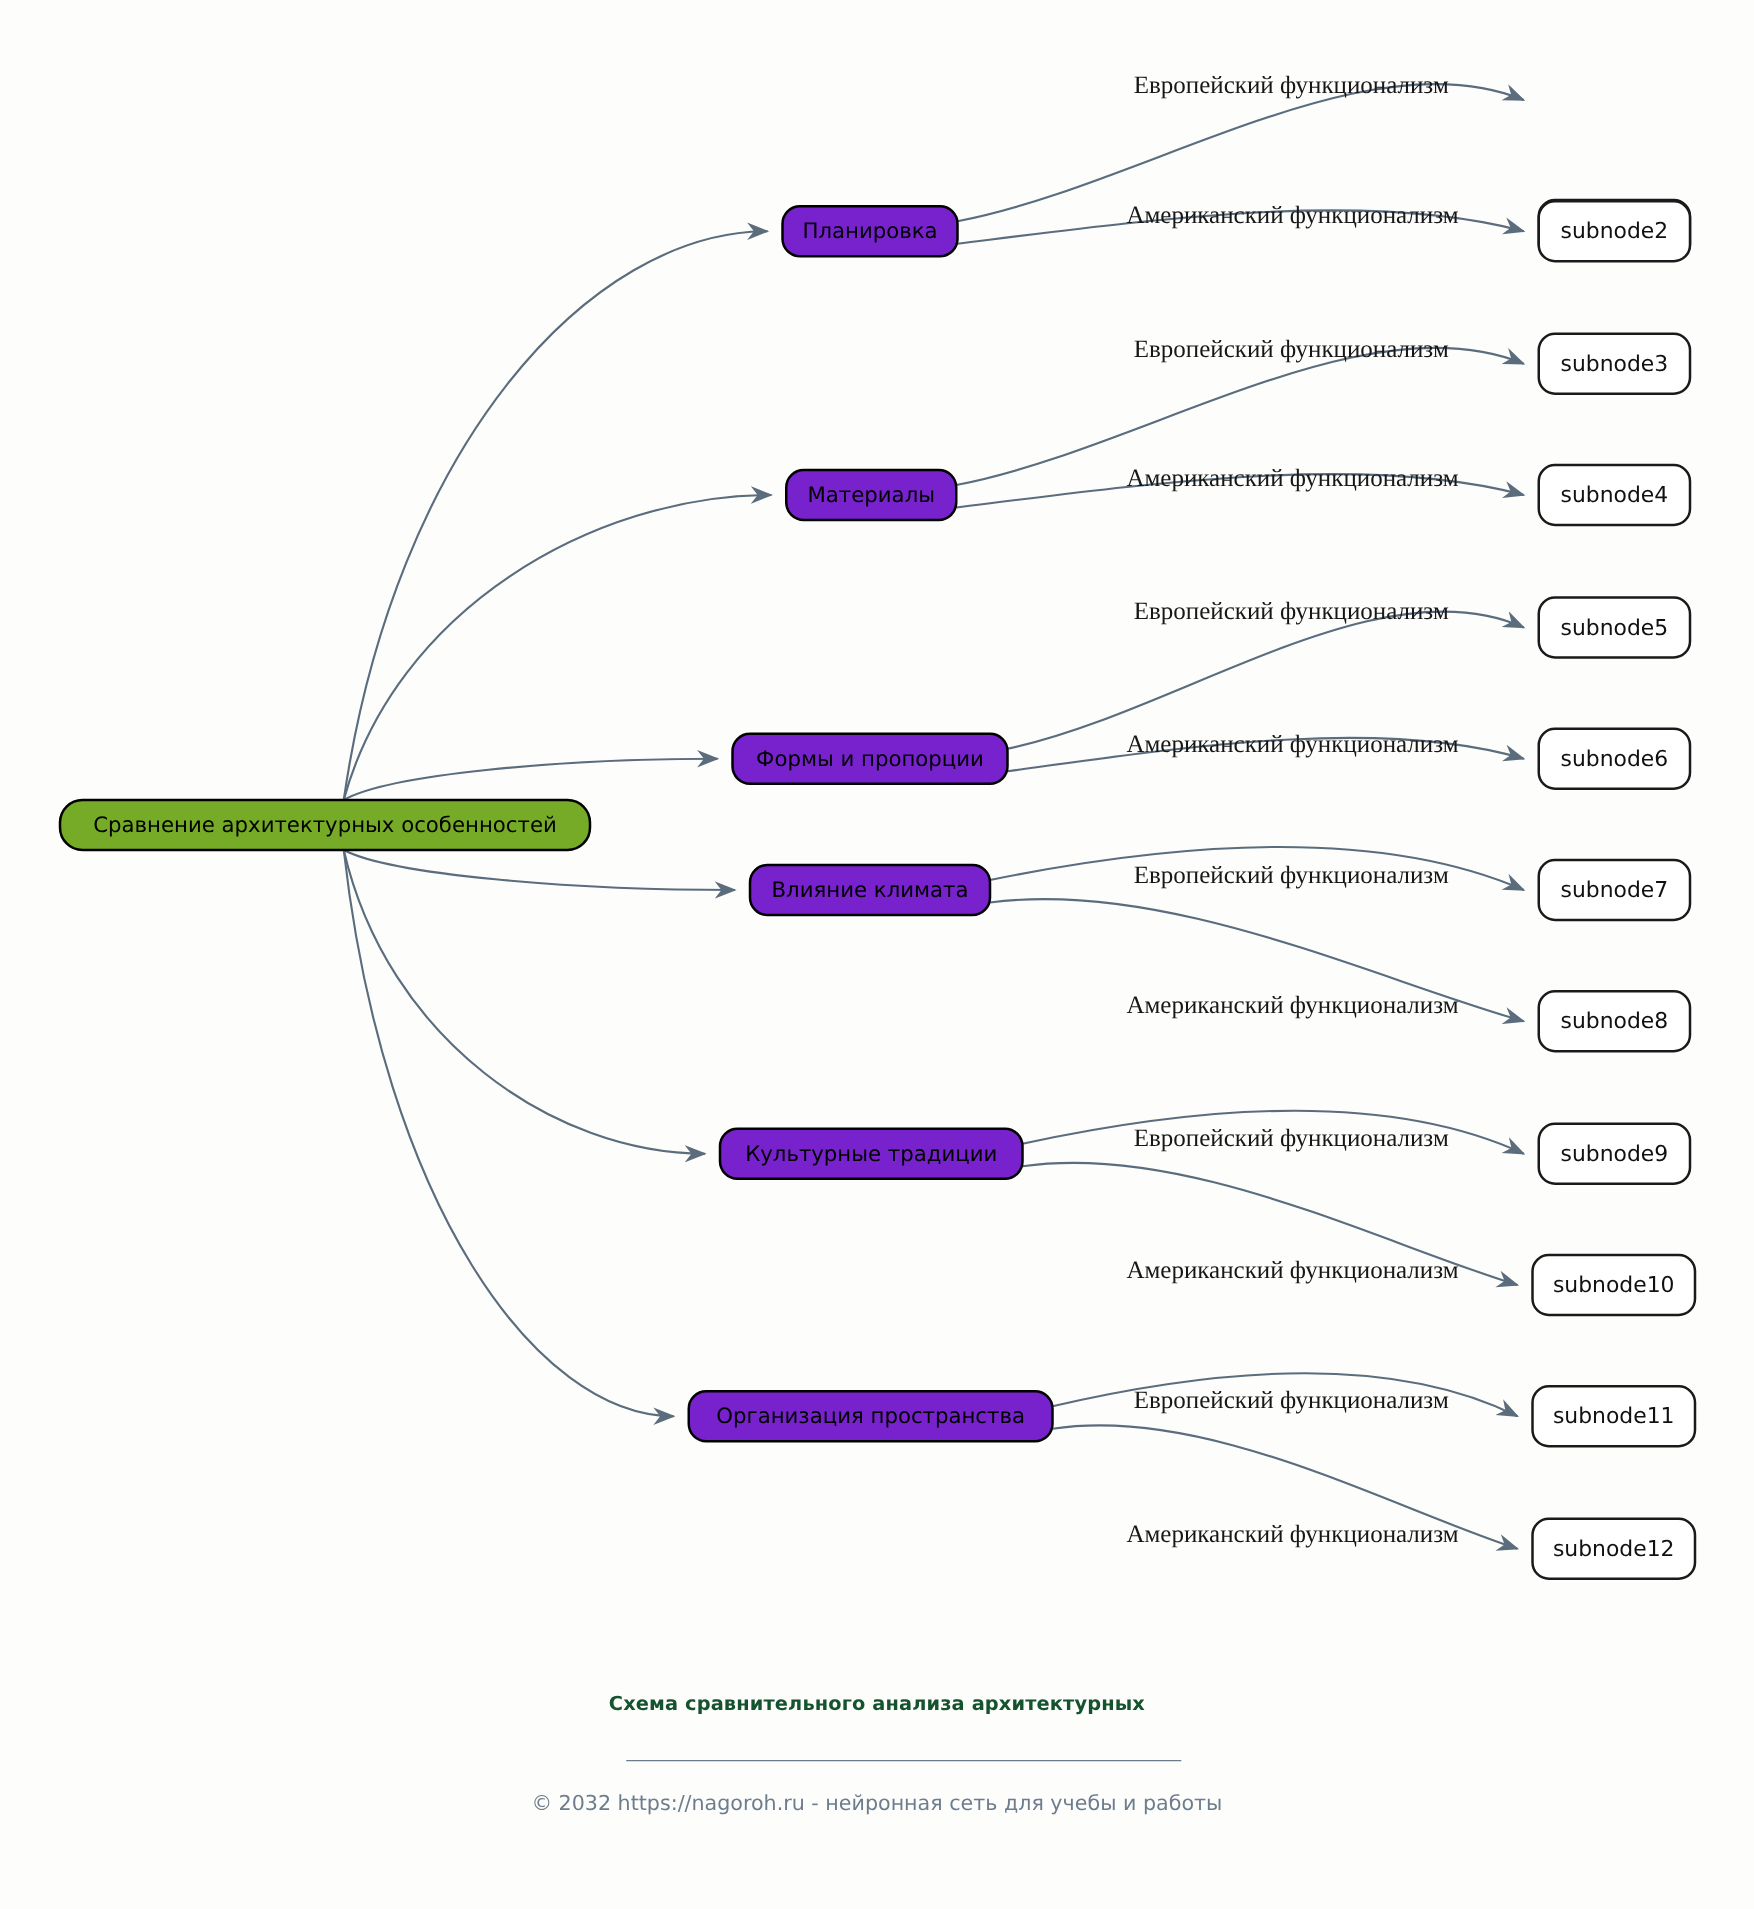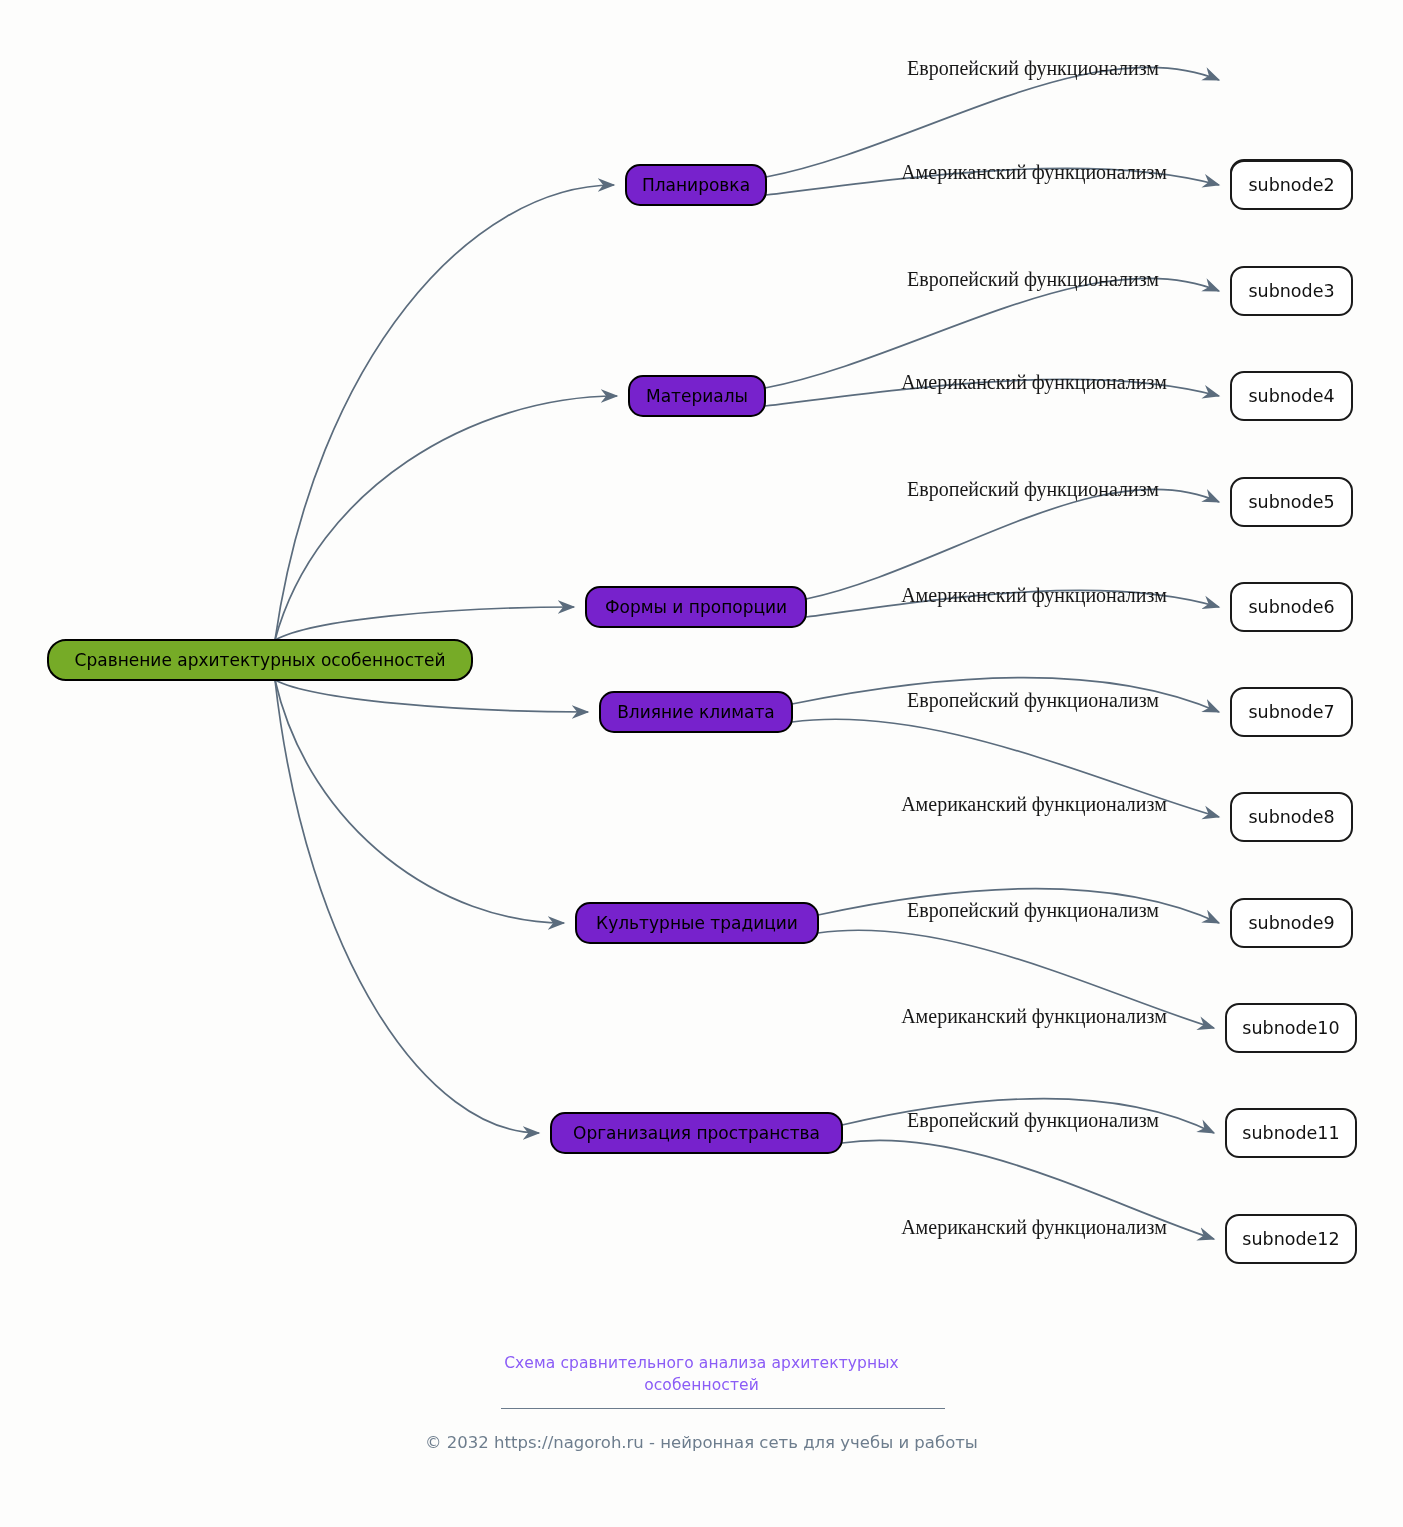--- a/index.html
+++ b/index.html
@@ -66,22 +66,22 @@
   .footer-block {
     position: absolute;
     left: 0;
     width: 1403px;
     text-align: center;
   }
   #footer-title {
     top: 1352px;
     font-family: "DejaVu Sans", sans-serif;
     font-size: 15.5px;
-    font-weight: normal;
-    color: #8b5cf6;
+    font-weight: bold;
+    color: #14532d;
     line-height: 22px;
     letter-spacing: 0.1px;
   }
   #footer-divider {
     position: absolute;
     top: 1408px;
     left: 501px;
     width: 444px;
     height: 0;
     border-top: 1.6px solid #6b7b8c;
@@ -220,16 +220,15 @@
   <g id="node-root">
       <g>
         <rect x="48" y="640" width="424" height="40" rx="18" ry="18" class="node-rect-root"></rect>
         <text x="260" y="661" class="node-text">Сравнение архитектурных особенностей</text>
       </g>
     </g>
 </svg>
 
 <div class="footer-block" id="footer-title">
   <span class="footer-title-line">Схема сравнительного анализа архитектурных</span>
-  <span class="footer-title-line">особенностей</span>
 </div>
 <div id="footer-divider"></div>
 <div class="footer-block" id="footer-copyright">© 2032 https://nagoroh.ru - нейронная сеть для учебы и работы</div>
 
 </body></html>

